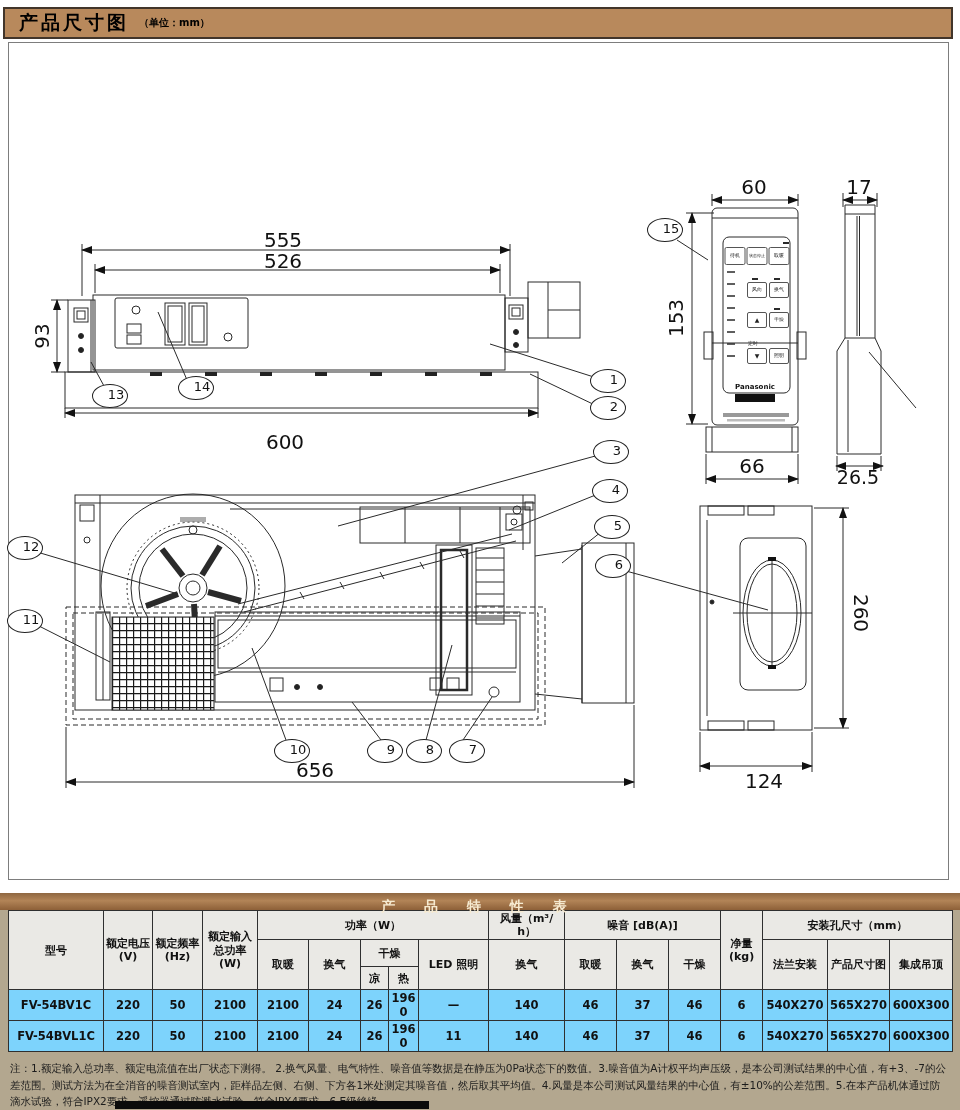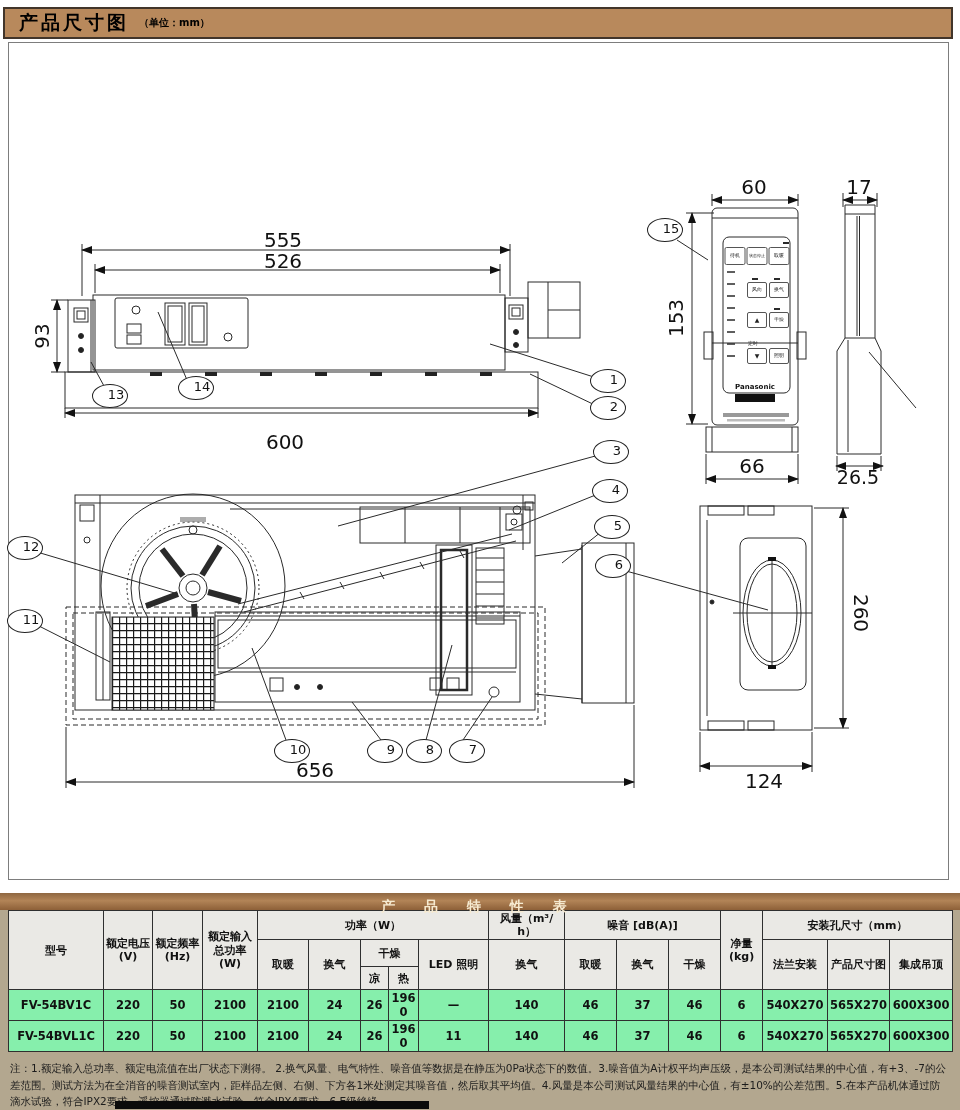--- a/index.html
+++ b/index.html
@@ -28,21 +28,21 @@
   
   .spec{position:absolute;left:0;top:893px;width:960px;height:217px;background:#b3a78f;}
   .spec-title{height:17px;background:linear-gradient(180deg,#8f6741,#b28457 45%,#8d6038);
               color:#f6ead0;font-size:14px;font-weight:bold;text-align:center;line-height:27px;
               letter-spacing:12px;}
   table.spec-tbl{border-collapse:collapse;table-layout:fixed;width:944px;margin:0 8px;
                  background:#fff;}
   .spec-tbl th,.spec-tbl td{border:1px solid #2f2f2f;padding:1px 2px;text-align:center;
                  color:#111;word-break:break-all;}
   .spec-tbl th{background:#eae9e5;font-size:11px;font-weight:bold;line-height:1.2;}
-  .spec-tbl td{background:#86efac;font-size:11.5px;font-weight:600;height:22px;margin-left:48px;}
+  .spec-tbl td{background:#7dd3fc;font-size:11.5px;font-weight:600;height:22px;margin-left:48px;}
   .rowA{height:25px;} .rowB{height:27px;} .rowC{height:23px;}
   .notes{margin:8px 10px 0;font-size:10.5px;line-height:1.55;color:#1c1c1c;}
   .bottom-bar{position:absolute;left:115px;top:1101px;width:314px;height:8px;background:#0b0b0b;}
 </style>
 </head>
 <body>
 
 <div class="page">
 
   <div class="hdr">

